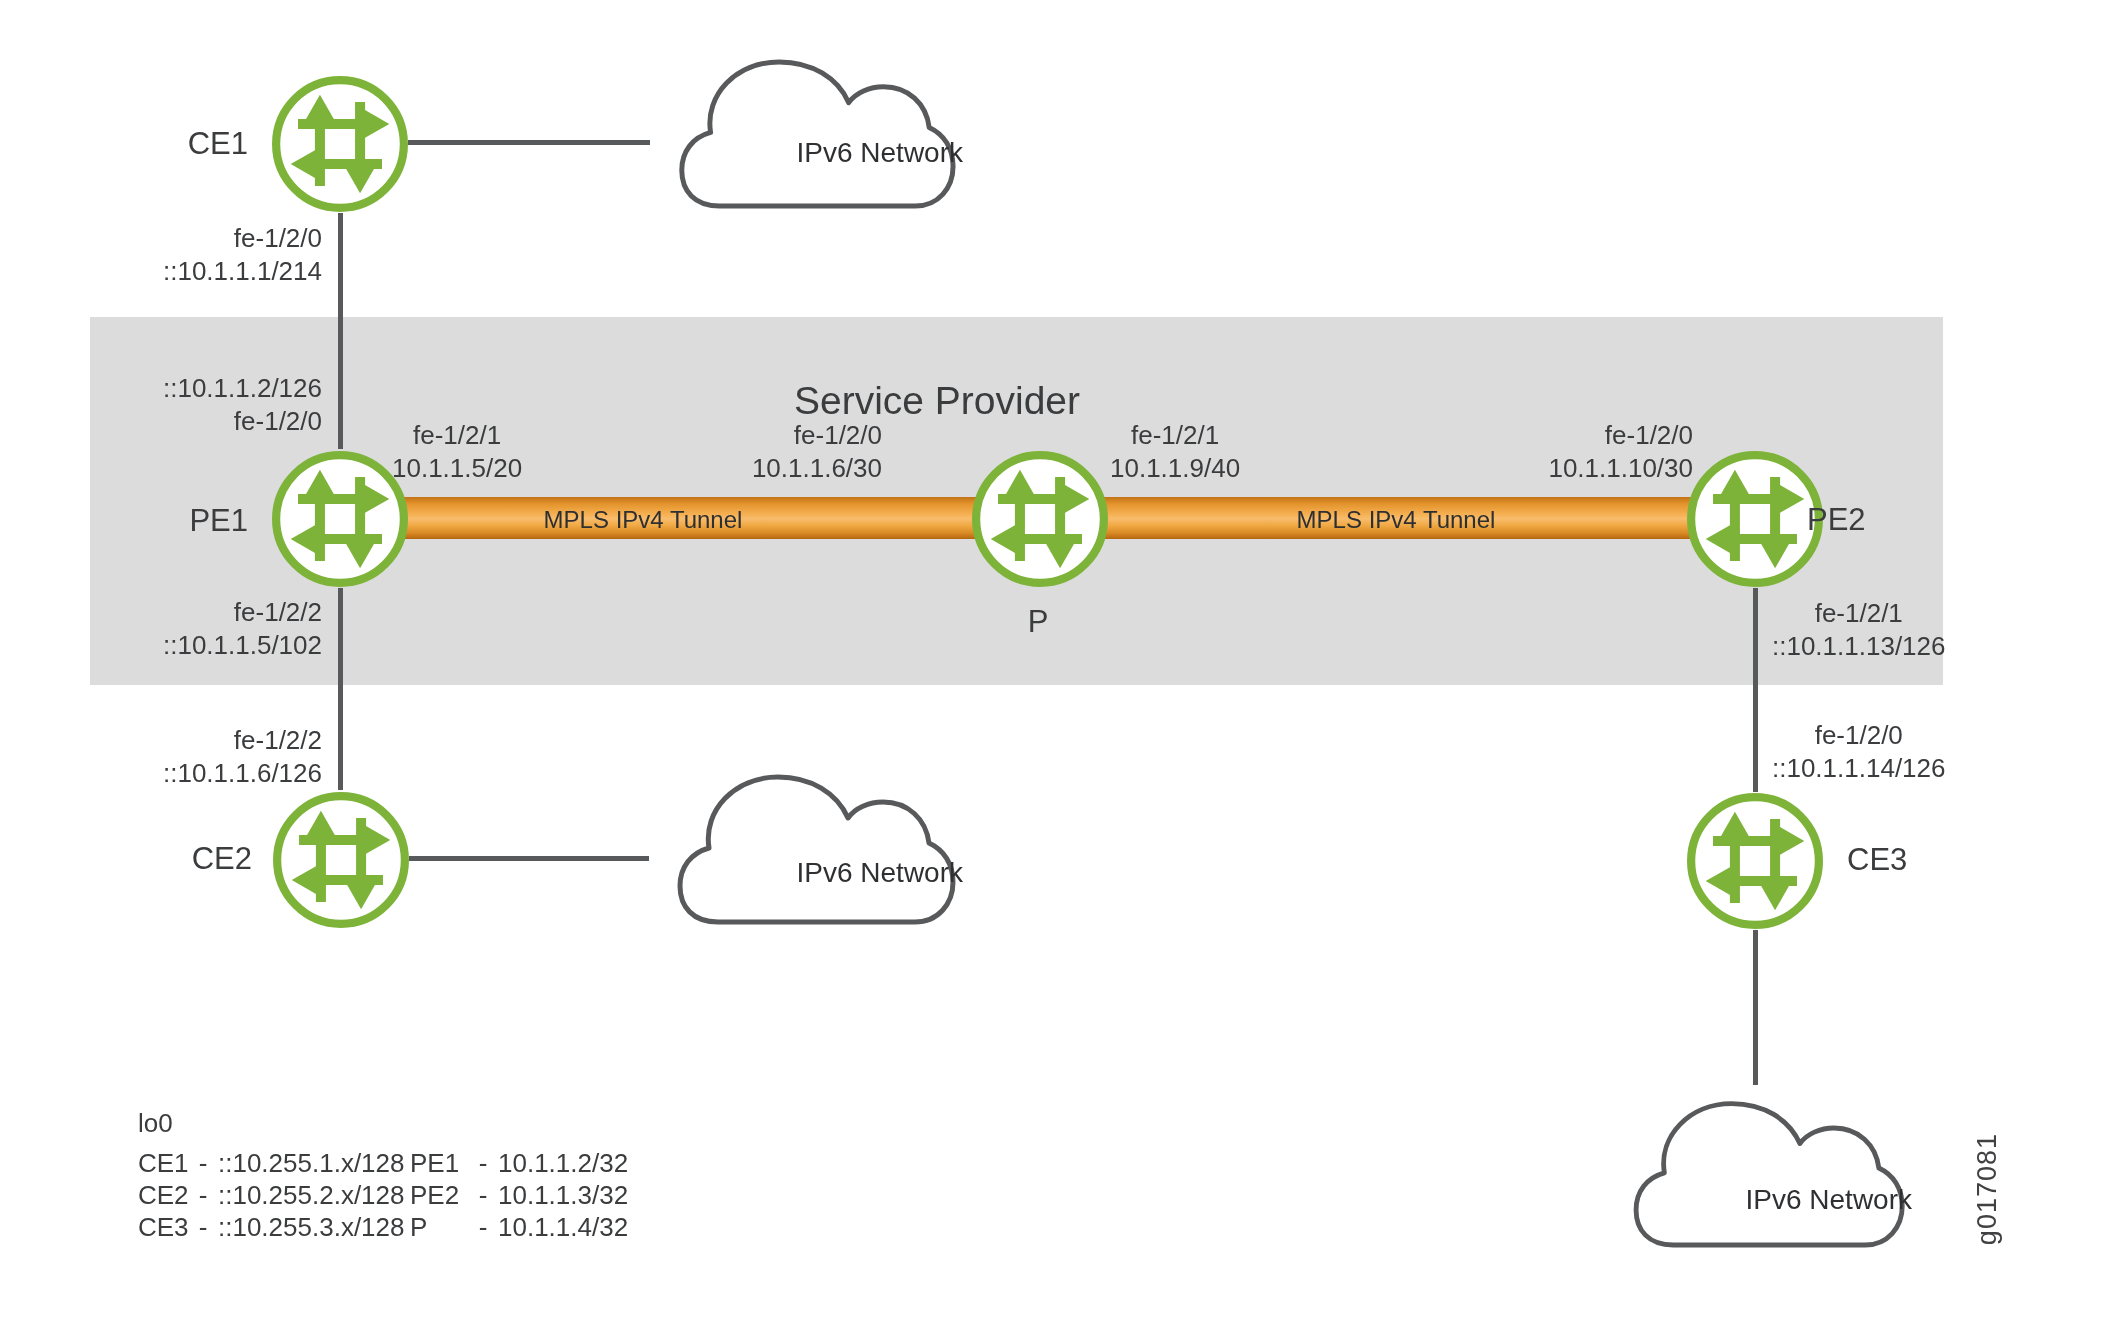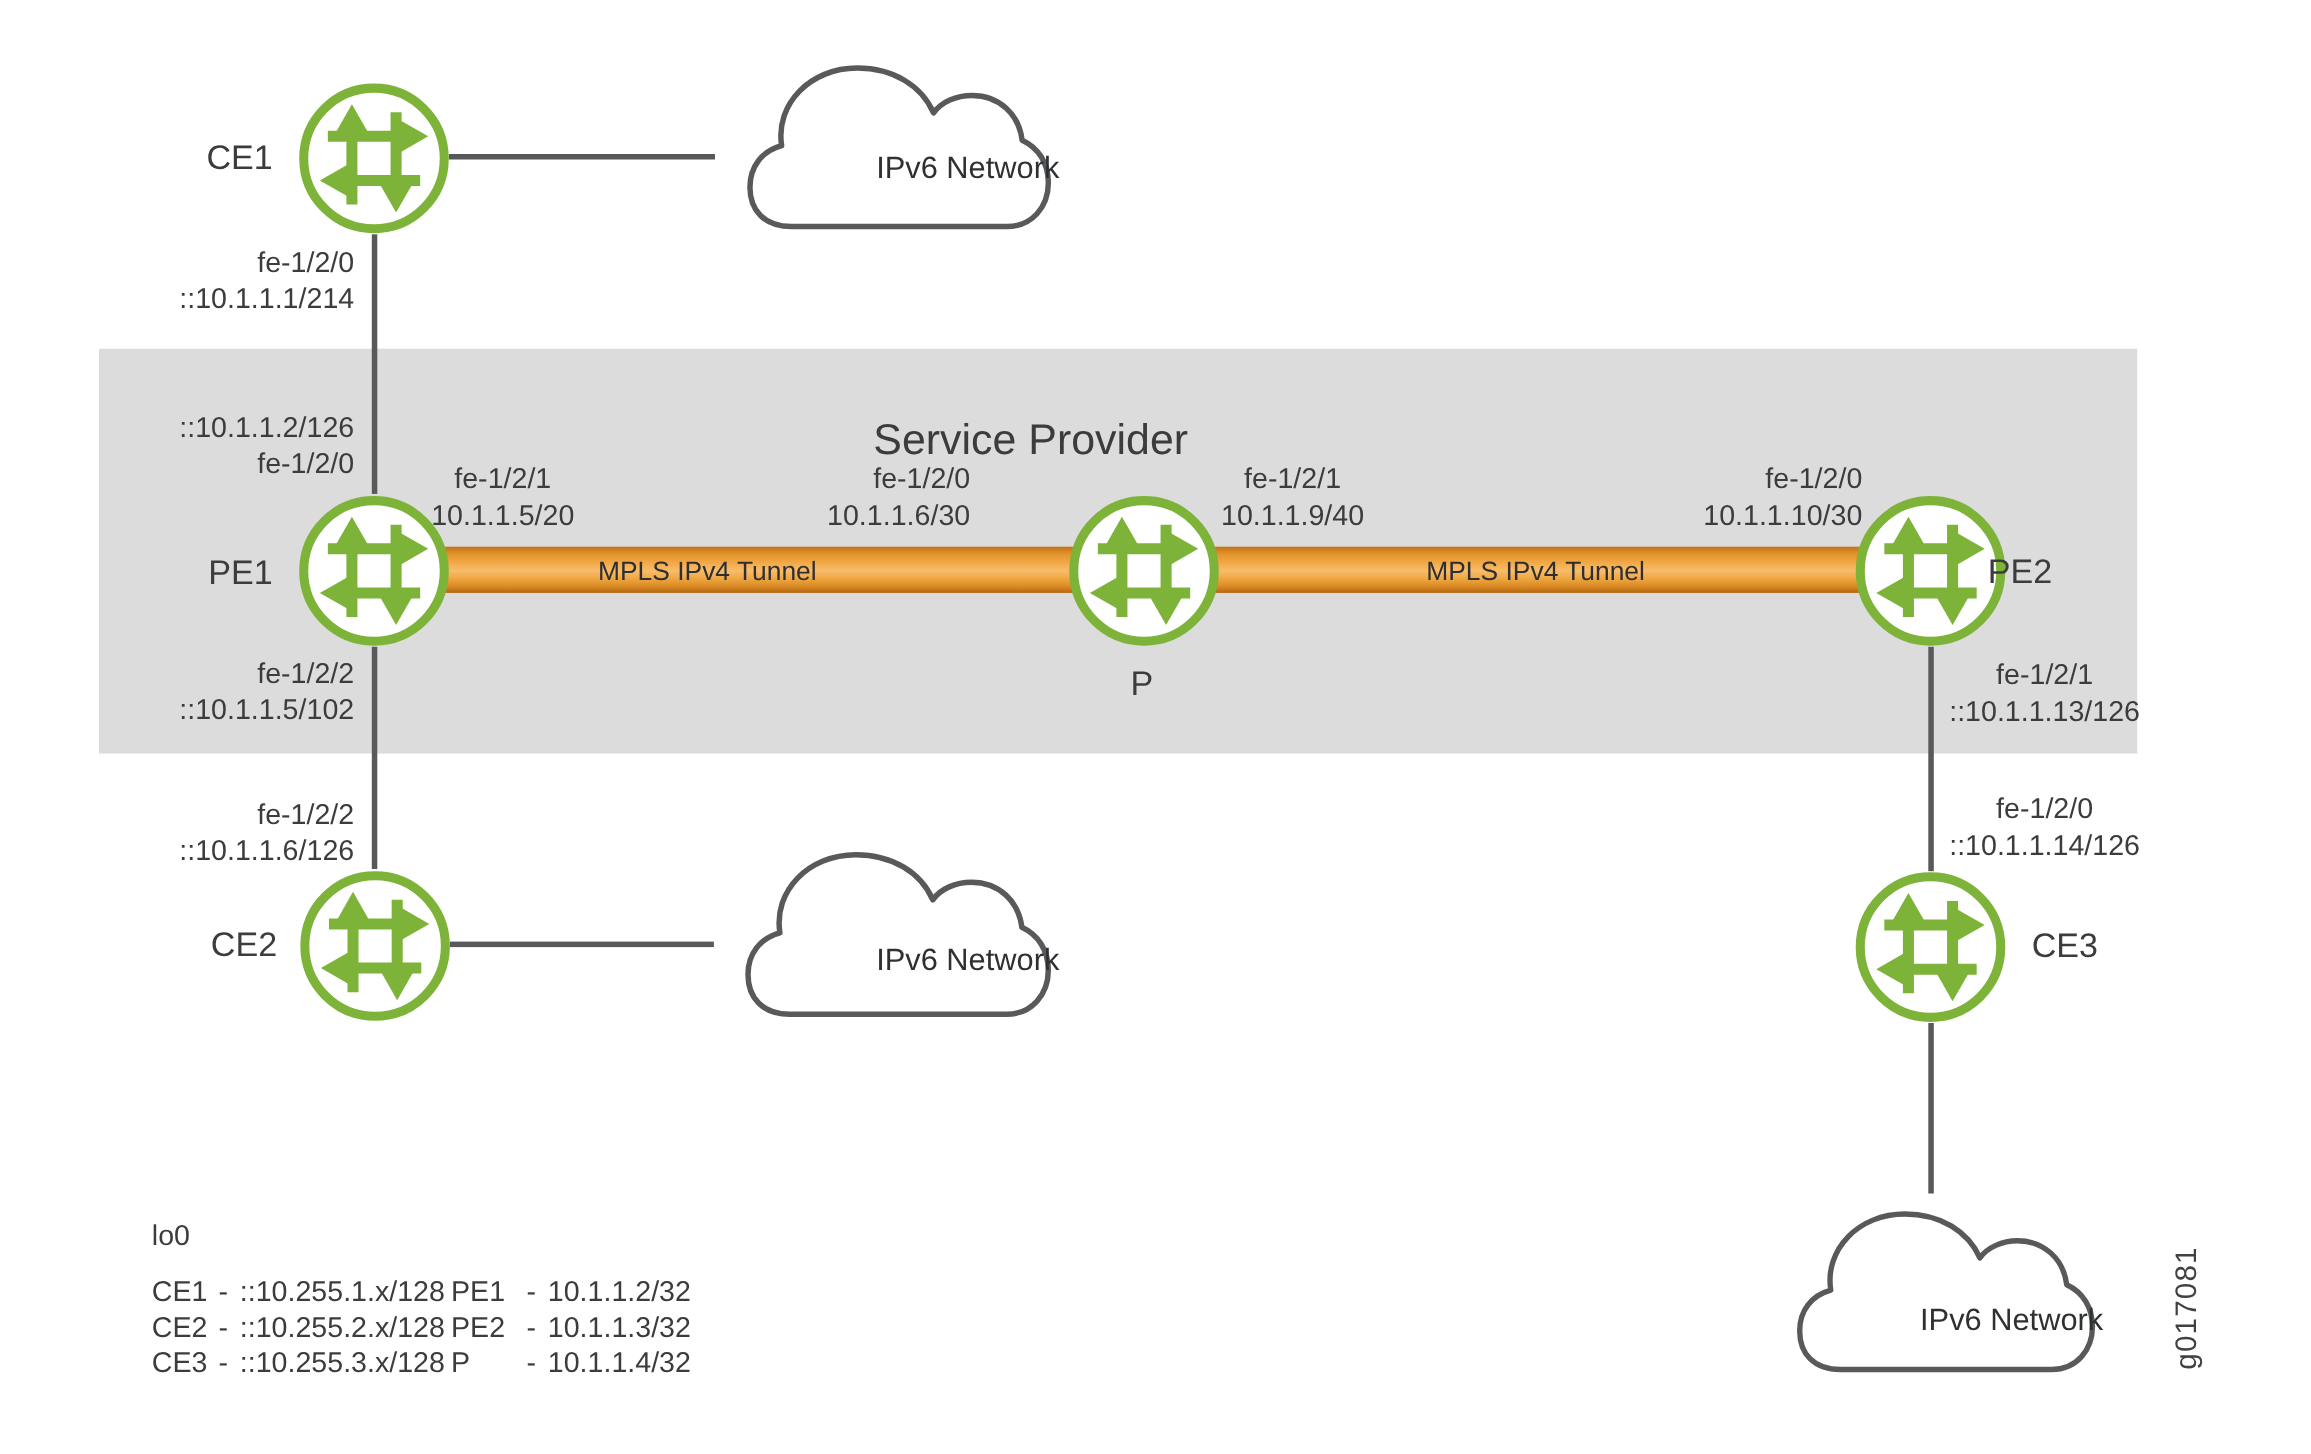--- a/index.html
+++ b/index.html
@@ -61,21 +61,21 @@
   .cloud{position:absolute;z-index:3;}
   .cl-1{left:645px;top:40px;width:318px;height:172px;}
   .cl-2{left:643px;top:755px;width:320px;height:173px;}
   .cl-3{left:1600px;top:1080px;width:312px;height:173px;}
   .cloud-label{position:absolute;z-index:4;font-size:28px;color:#2f3032;text-align:right;}
   .cll-1{left:645px;top:137px;width:318px;}
   .cll-2{left:643px;top:857px;width:320px;}
   .cll-3{left:1600px;top:1184px;width:312px;}
   
   .legend{position:absolute;left:138px;top:1108px;z-index:4;font-size:26px;color:#3b3c3e;}
-  .legend-title{margin-bottom:19px;}
+  .legend-title{margin-bottom:8px;}
   .legend-cols{position:relative;}
   .legend-col{position:absolute;top:0;}
   .legend-col.c1{left:0;}
   .legend-col.c2{left:272px;}
   .legend-row{display:flex;height:32px;line-height:32px;white-space:nowrap;}
   .c1 .lg-name{width:50px;}
   .c2 .lg-name{width:58px;}
   .lg-sep{width:30px;text-align:center;}
   
   .watermark{position:absolute;left:1972px;top:1133px;z-index:4;font-size:27px;color:#414042;

